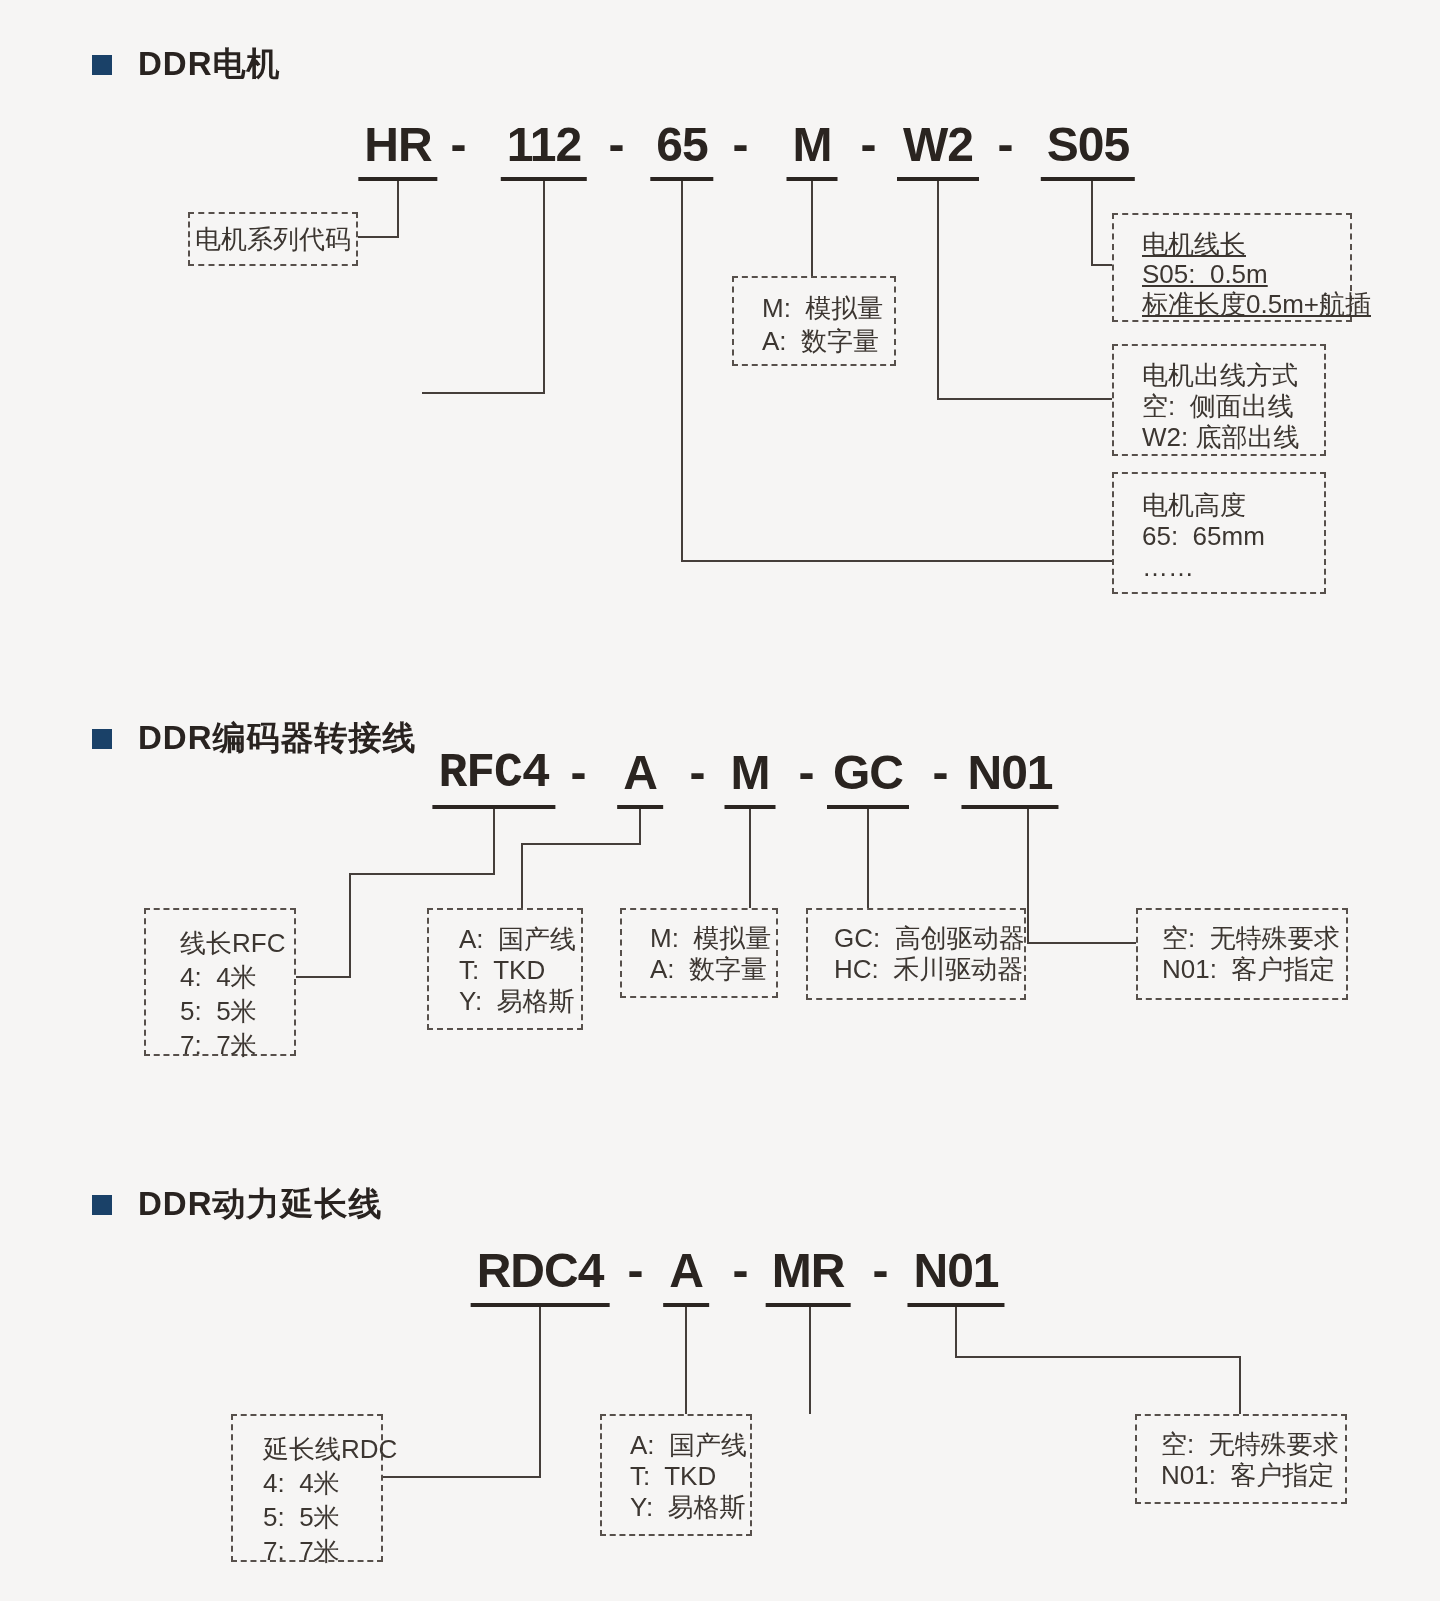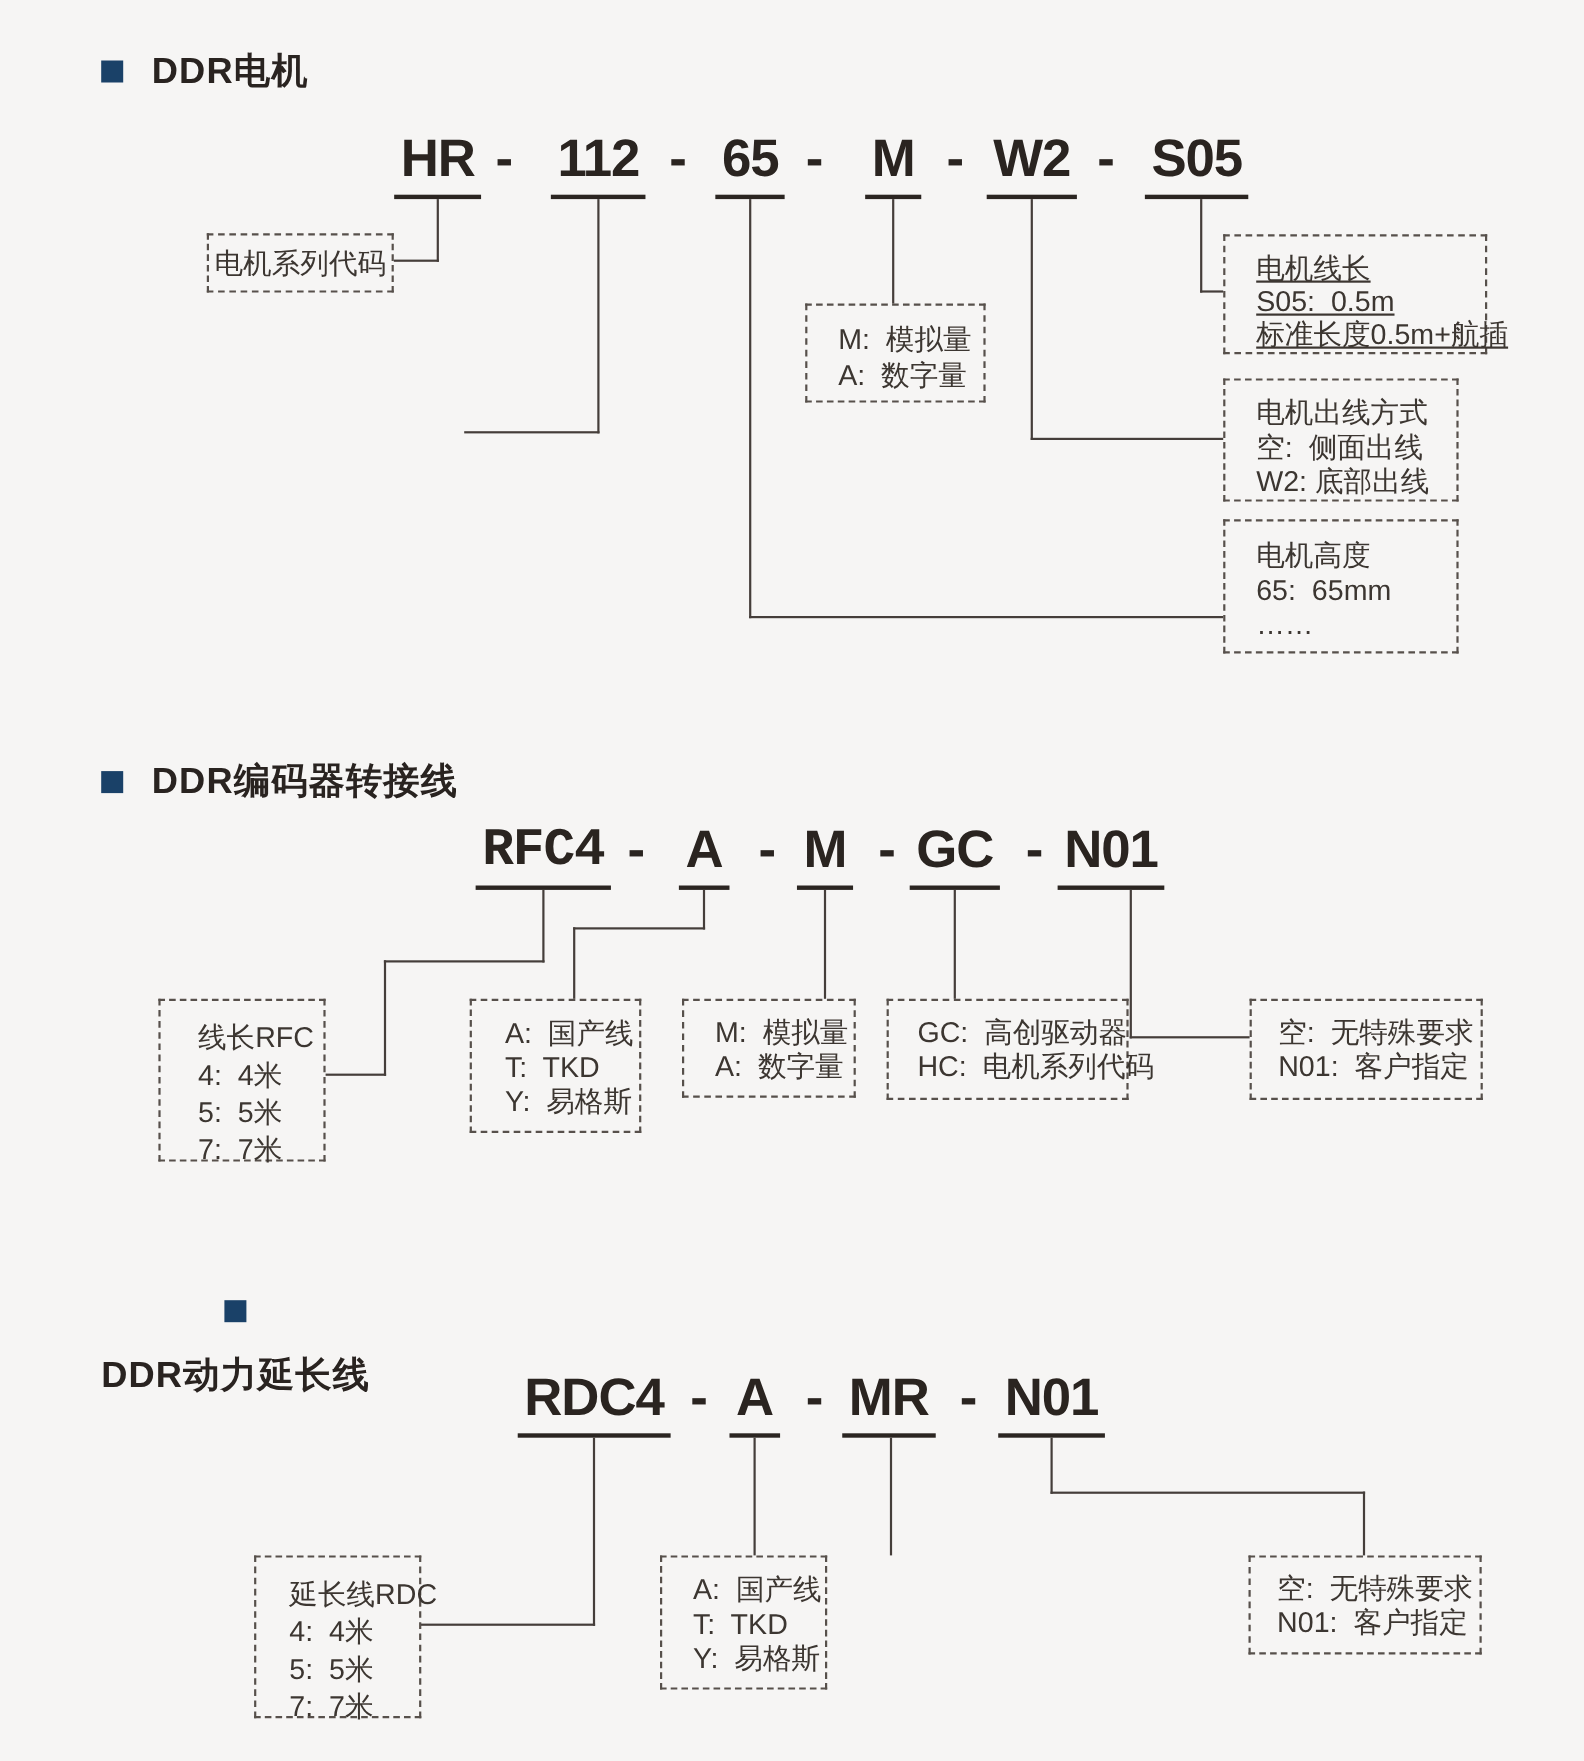--- a/index.html
+++ b/index.html
@@ -102,21 +102,21 @@
     <div class="bl">空:  侧面出线</div>
     <div class="bl">W2: 底部出线</div>
   </div>
 
   <div class="dbox lh31" style="left:1112px;top:472px;width:214px;height:122px;padding:16px 0 0 28px;">
     <div class="bl">电机高度</div>
     <div class="bl">65:  65mm</div>
     <div class="bl">……</div>
   </div>
 
-  <div class="sec-header" style="left:92px;top:688px;">
+  <div class="sec-header" style="left:92px;top:716px;">
     <div class="bullet"></div>
     <div class="htitle">DDR编码器转接线</div>
   </div>
 
   <span class="code-seg" style="left:494px;top:747px;font-family:Liberation Mono, monospace;">RFC4</span>
   <span class="code-dash" style="left:578px;top:747px;">-</span>
   <span class="code-seg" style="left:640px;top:747px;">A</span>
   <span class="code-dash" style="left:697px;top:747px;">-</span>
   <span class="code-seg" style="left:750px;top:747px;">M</span>
   <span class="code-dash" style="left:806px;top:747px;">-</span>
@@ -149,29 +149,29 @@
     <div class="bl">Y:  易格斯</div>
   </div>
 
   <div class="dbox lh31" style="left:620px;top:908px;width:158px;height:90px;padding:13px 0 0 28px;">
     <div class="bl">M:  模拟量</div>
     <div class="bl">A:  数字量</div>
   </div>
 
   <div class="dbox lh31" style="left:806px;top:908px;width:220px;height:92px;padding:13px 0 0 26px;">
     <div class="bl">GC:  高创驱动器</div>
-    <div class="bl">HC:  电机系列代码</div>
+    <div class="bl">HC:  禾川驱动器</div>
   </div>
 
   <div class="dbox lh31" style="left:1136px;top:908px;width:212px;height:92px;padding:13px 0 0 24px;">
     <div class="bl">空:  无特殊要求</div>
     <div class="bl">N01:  客户指定</div>
   </div>
 
-  <div class="sec-header" style="left:92px;top:1182px;flex-direction:column;">
+  <div class="sec-header" style="left:92px;top:1182px;">
     <div class="bullet"></div>
     <div class="htitle">DDR动力延长线</div>
   </div>
 
   <span class="code-seg" style="left:540px;top:1245px;">RDC4</span>
   <span class="code-dash" style="left:635px;top:1245px;">-</span>
   <span class="code-seg" style="left:686px;top:1245px;">A</span>
   <span class="code-dash" style="left:740px;top:1245px;">-</span>
   <span class="code-seg" style="left:808px;top:1245px;">MR</span>
   <span class="code-dash" style="left:880px;top:1245px;">-</span>

